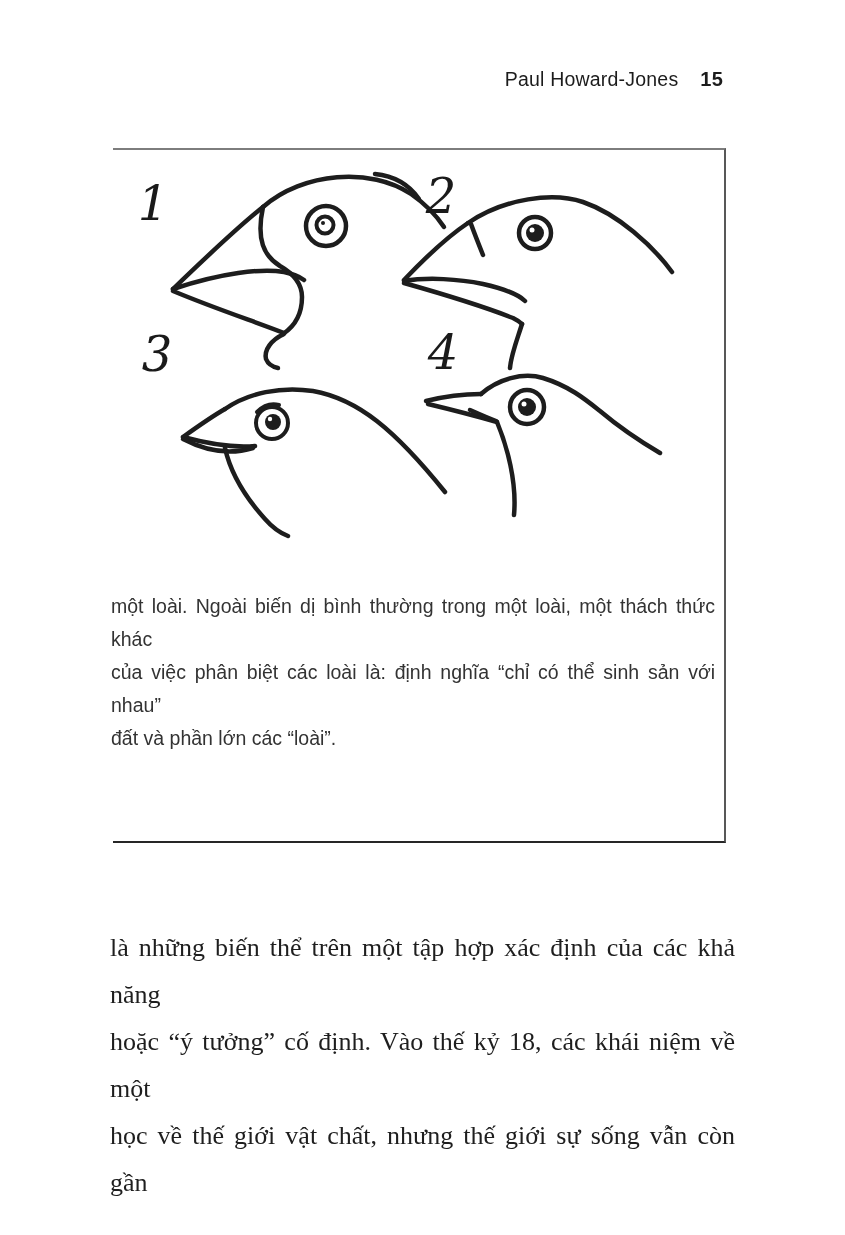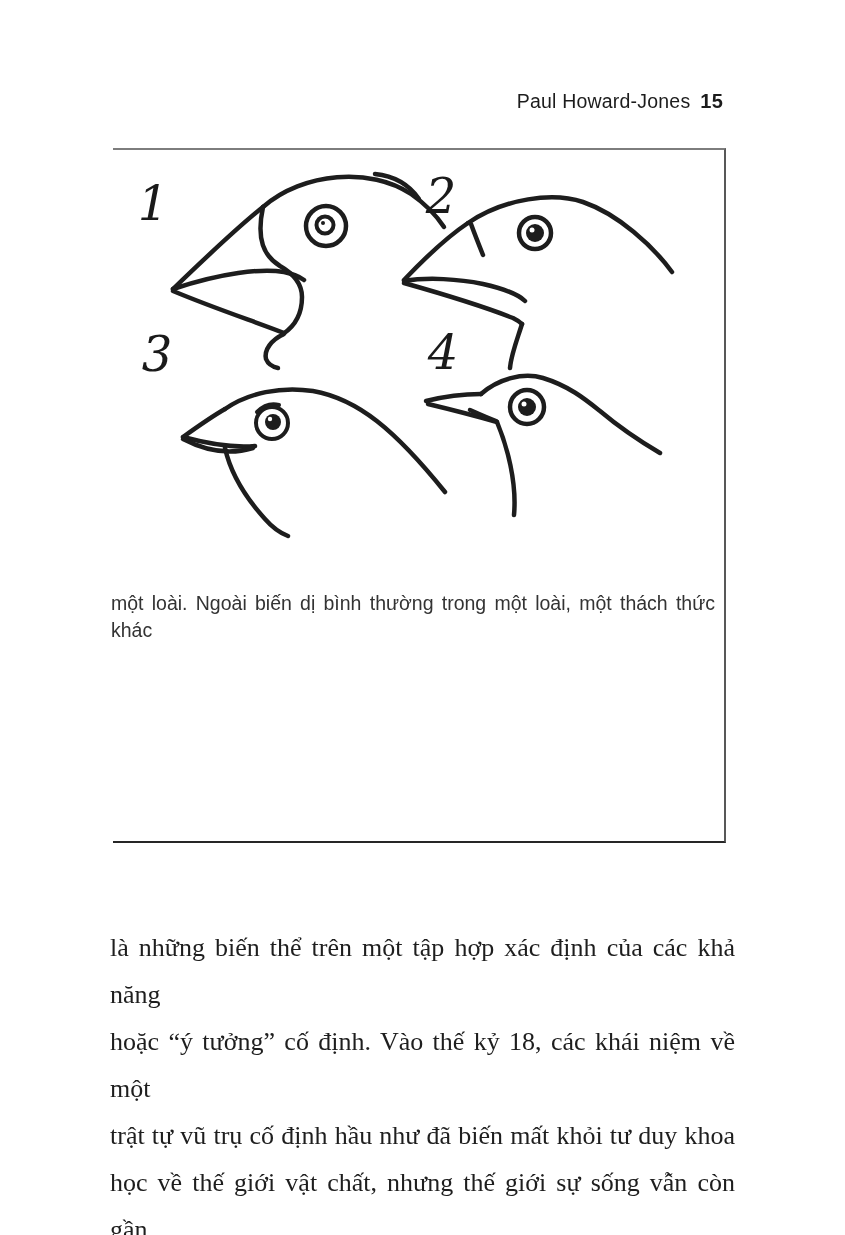--- a/index.html
+++ b/index.html
@@ -2,45 +2,45 @@
 <html><head>
 <meta charset="utf-8">
 <style>
   * { margin:0; padding:0; box-sizing:border-box; }
   html,body { background:#ffffff; }
   .page {
     position:relative; width:845px; height:1235px; background:#ffffff;
     font-family:"Liberation Sans", sans-serif; overflow:hidden;
   }
   .page-header {
-    position:absolute; top:90px; right:122px;
+    position:absolute; top:68px; right:122px;
     display:flex; align-items:baseline; gap:10px;
     font-size:19.5px; color:#1c1c1c; letter-spacing:0.2px;
   }
-  .page-header .pagenum { font-weight:700; font-size:20px; }
+  .page-header .pagenum { font-weight:700; font-size:20px;margin-left:12px; }
   .figure-box {
     position:absolute; left:113px; top:148px; width:613px; height:695px;
     border-top:2px solid #7d7d7d;
     border-right:2px solid #585858;
     border-bottom:2px solid #262626;
     background:#ffffff;
   }
   .sketch { position:absolute; left:0; top:0; width:613px; height:440px; }
   .stroke {
     fill:none; stroke:#1d1d1d; stroke-width:4.5;
     stroke-linecap:round; stroke-linejoin:round;
   }
   .stroke-thin { fill:none; stroke:#1d1d1d; stroke-width:4; stroke-linecap:round; }
   .num {
     font-family:"DejaVu Serif", serif; font-style:italic;
     font-size:48px; fill:#1a1a1a; text-anchor:middle;
   }
   .caption {
     position:absolute; left:-2px; top:440px; width:604px;
-    color:#333333; font-size:19.5px; line-height:27px;
+    color:#333333; font-size:19.5px; line-height:33px;
   }
   .caption .cline { width:100%; text-align:justify; text-align-last:justify; }
   .caption .cline.last { text-align:left; text-align-last:left; }
   .body-text {
     position:absolute; left:110px; top:924px; width:625px;
     font-family:"Liberation Serif", serif; font-size:26px; line-height:47px;
     color:#1e1e1e;
   }
   .body-text .bline { width:100%; text-align:justify; text-align-last:justify;font-family:Liberation Serif, serif; }
 </style>
@@ -114,24 +114,25 @@
         <g>
           <circle class="stroke" cx="414" cy="257" r="17"></circle>
           <circle cx="414" cy="257" r="9" fill="#1d1d1d"></circle>
           <circle cx="411" cy="254" r="2.5" fill="#ffffff"></circle>
         </g>
       </g>
     </svg>
 
     <div class="caption">
       <div class="cline">một loài. Ngoài biến dị bình thường trong một loài, một thách thức khác</div>
+      <div class="cline">của việc phân biệt các loài là: định nghĩa “chỉ có thể sinh sản với nhau”</div>
+      <div class="cline last">đất và phần lớn các “loài”.</div>
     </div>
   </div>
 
   <div class="body-text">
     <div class="bline">là những biến thể trên một tập hợp xác định của các khả năng</div>
     <div class="bline">hoặc “ý tưởng” cố định. Vào thế kỷ 18, các khái niệm về một</div>
-    <div class="bline">trật tự vũ trụ cố định hầu như đã biến mất khỏi tư duy khoa</div>
     <div class="bline">học về thế giới vật chất, nhưng thế giới sự sống vẫn còn gần</div>
 
   </div>
 
 </div>
 
 </body></html>

